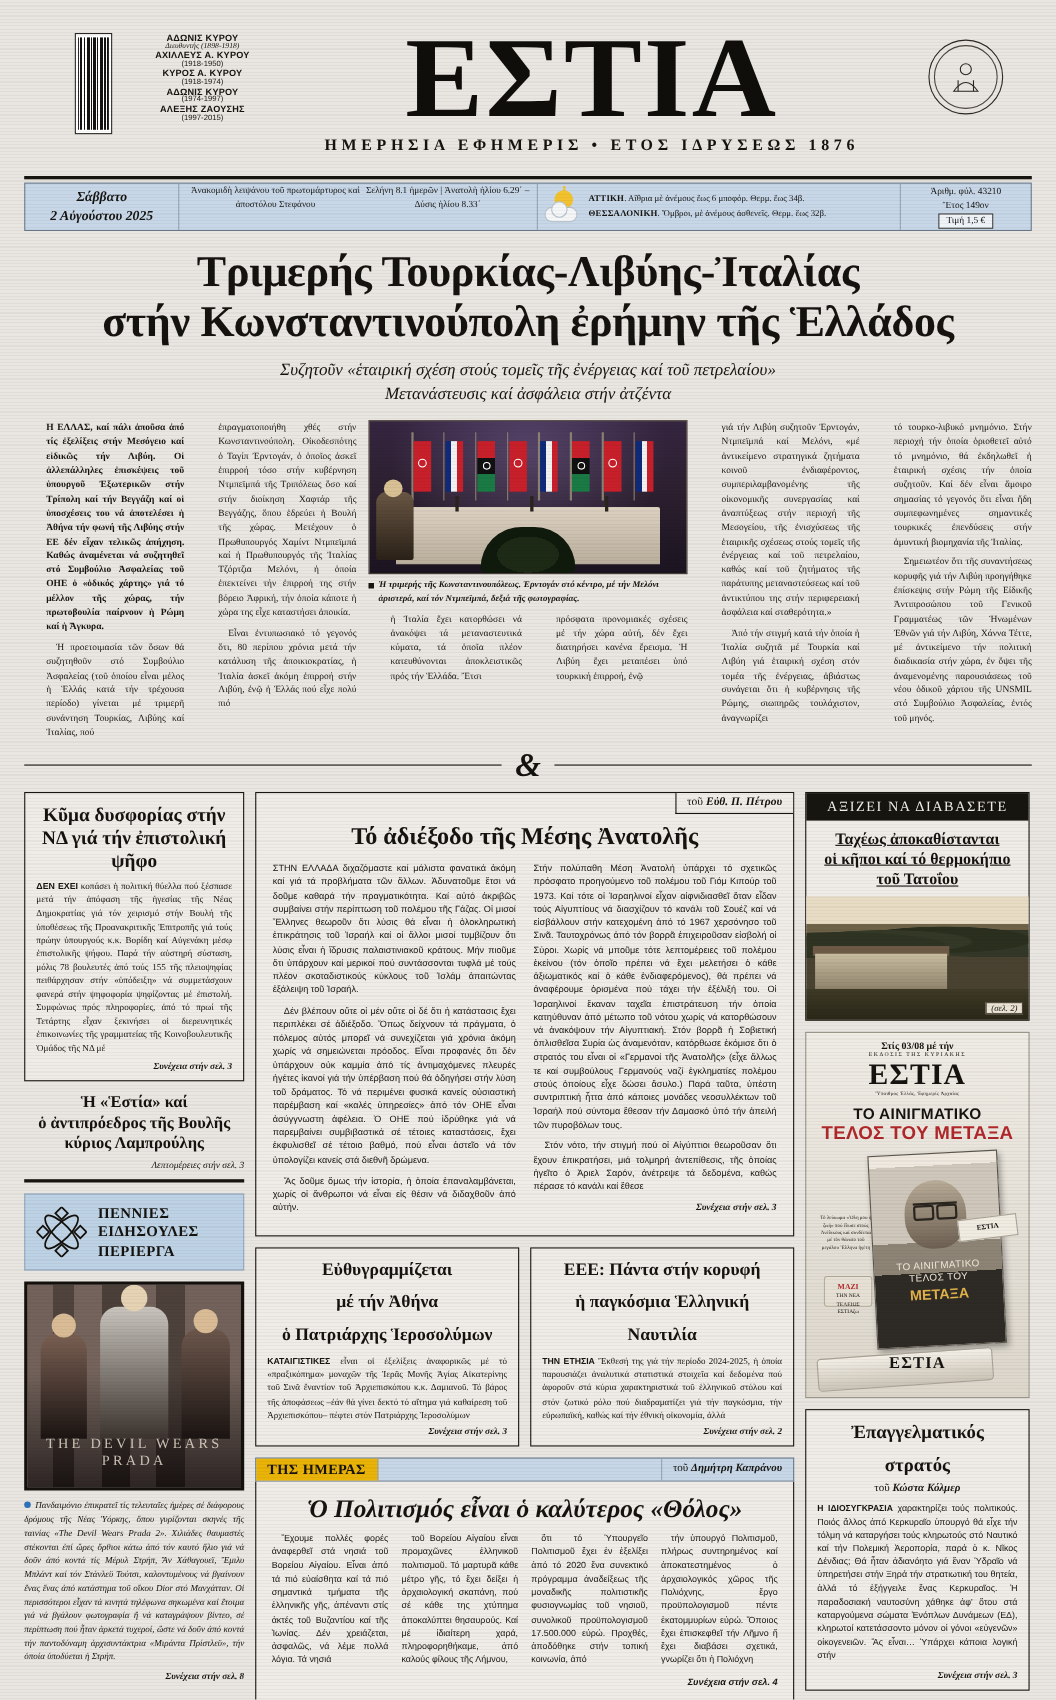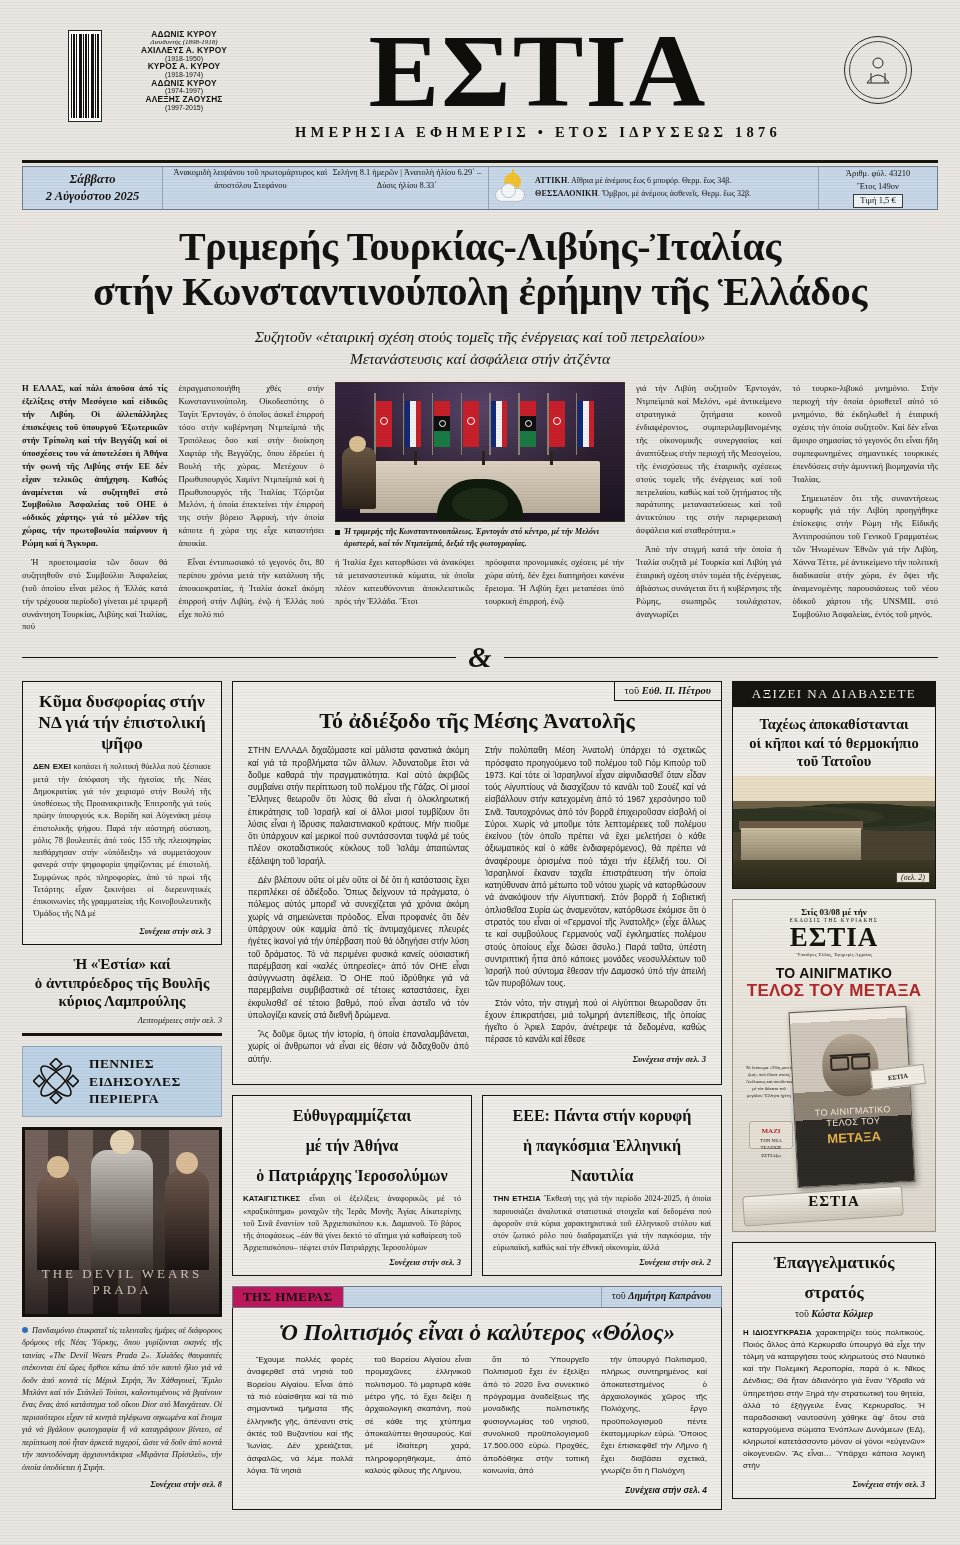--- a/index.html
+++ b/index.html
@@ -72,21 +72,21 @@
 
   
   .headline { text-align:center; padding:14px 0 4px; }
   .hl-line { font-weight:bold; font-size:40px; line-height:1.13; letter-spacing:-.3px; }
   .subhead { text-align:center; font-style:italic; font-size:15.5px; line-height:1.42;
              padding:8px 0 4px; }
 
   
   .lead { display:flex; gap:11px; padding-top:8px; }
   .lead-col { width:148px; font-size:8.6px; line-height:1.5; text-align:justify;
-              hyphens:auto; }
+              hyphens:auto;margin-left:20px; }
   .lead-col p { margin:0 0 6px; text-indent:9px; }
   .lead-col p.first { text-indent:0; }
   .lead-col .drop { font-weight:bold; }
   .lead-mid { width:290px; }
   .photo { width:290px; height:140px; position:relative; overflow:hidden;
            background:linear-gradient(180deg,#2a1f2c 0%,#3b2b36 40%,#241a22 100%);
            border:1px solid #3a3128; }
   .photo .stage { position:absolute; inset:0;
     background:
       radial-gradient(ellipse at 50% 20%, rgba(120,100,150,.5), rgba(25,18,28,0) 62%),
@@ -190,38 +190,38 @@
   .twin .box { flex:1; }
   .twin-title { text-align:center; font-weight:bold; font-size:16px; line-height:1.24; padding:10px 8px 0; }
   .twin-body { font-size:8.2px; line-height:1.48; text-align:justify; padding:8px 10px 4px; }
   .twin-body b { font-family:"Liberation Sans", sans-serif; font-size:7.9px; }
   .twin-cont { text-align:right; font-style:italic; font-weight:bold; font-size:8.4px;
                padding:0 10px 8px; }
 
   .day-head { display:flex; align-items:stretch; margin-top:10px; background:#c7d7e8;
               border:1px solid #6e7c8c; height:22px; }
   .day-label { font-weight:bold; font-size:13px; letter-spacing:.4px; padding:2px 10px 0;
-               border-right:1px solid #95a4b4; background:#be185d; }
+               border-right:1px solid #95a4b4; background:#eab308; }
   .day-spacer { flex:1; }
   .day-byline { padding:3px 10px 0; font-size:10px; border-left:1px solid #95a4b4; }
   .day-byline i { font-style:italic; font-weight:bold; }
 
   .day-box { border:1.6px solid #17150f; border-top:none; background:#efece7; }
   .day-title { text-align:center; font-weight:bold; font-style:italic; font-size:23px;
                padding:12px 10px 8px; }
   .day-cols { display:flex; gap:12px; padding:0 14px 12px; }
   .day-col { flex:1; font-family:"Liberation Sans", sans-serif; font-size:8.1px;
              line-height:1.52; text-align:justify; }
   .day-col p { margin:0 0 7px; text-indent:9px; }
 
   
   .axizei-head { background:#17150f; color:#f1eee9; text-align:center; font-size:13px;
                  letter-spacing:1.4px; padding:4px 0 5px; }
   .axizei-title { text-align:center; font-weight:bold; font-size:14.5px; line-height:1.26;
-                  padding:8px 8px 6px; }
+                  padding:8px 8px 6px;text-decoration:underline; }
   .tatoi-photo { width:100%; height:112px; position:relative; overflow:hidden;
     background:linear-gradient(180deg,#e8dcc4 0 22%, #6e6348 22% 42%, #4a4231 42% 100%); }
   .tatoi-photo .trees { position:absolute; left:0; right:0; top:24px; height:34px;
     background:radial-gradient(ellipse at 12% 60%, #2f3322 0 40%, transparent 42%),
                radial-gradient(ellipse at 35% 50%, #343826 0 42%, transparent 44%),
                radial-gradient(ellipse at 62% 45%, #2b2f1e 0 44%, transparent 46%),
                radial-gradient(ellipse at 88% 55%, #333727 0 46%, transparent 48%); }
   .tatoi-photo .bldg { position:absolute; left:8px; bottom:26px; width:120px; height:34px;
     background:linear-gradient(180deg,#c9bda0,#8c8069); }
   .tatoi-photo .roof { position:absolute; left:6px; bottom:58px; width:124px; height:9px;

